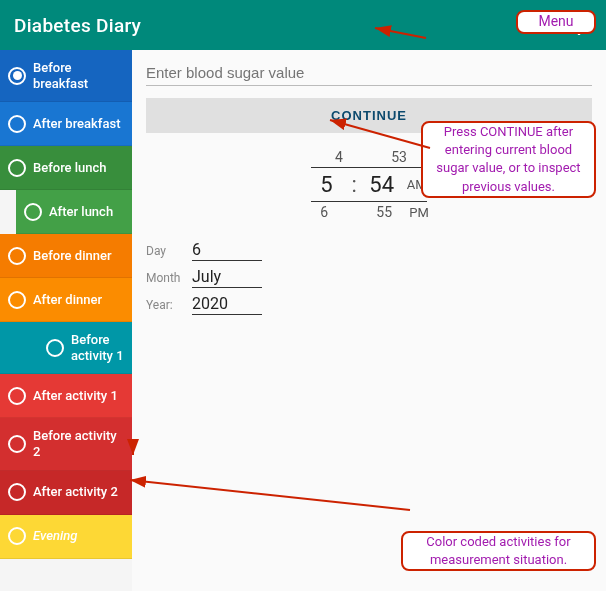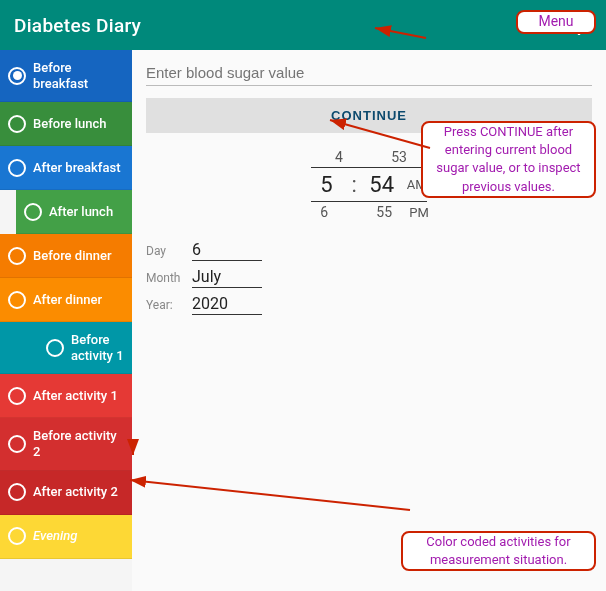--- a/index.html
+++ b/index.html
@@ -222,27 +222,27 @@
   <span class="header-menu-icon">⋮</span>
 </div>
 
 <div class="main">
 
   <div class="sidebar" id="sidebar-container">
       <div class="sidebar-item" style="background: rgb(21, 101, 192);">
         <div class="radio-circle selected"></div>
         <span class="item-label">Before breakfast</span>
       </div>
+      <div class="sidebar-item" style="background: rgb(25, 118, 210);">
+        <div class="radio-circle"></div>
+        <span class="item-label">After breakfast</span>
+      </div>
       <div class="sidebar-item" style="background: rgb(56, 142, 60);">
         <div class="radio-circle"></div>
         <span class="item-label">Before lunch</span>
-      </div>
-      <div class="sidebar-item" style="background: rgb(25, 118, 210);">
-        <div class="radio-circle"></div>
-        <span class="item-label">After breakfast</span>
       </div>
       <div class="sidebar-item" style="background: rgb(67, 160, 71); margin-left: 16px;">
         <div class="radio-circle"></div>
         <span class="item-label">After lunch</span>
       </div>
       <div class="sidebar-item" style="background: rgb(245, 124, 0);">
         <div class="radio-circle"></div>
         <span class="item-label">Before dinner</span>
       </div>
       <div class="sidebar-item" style="background: rgb(251, 140, 0);">

